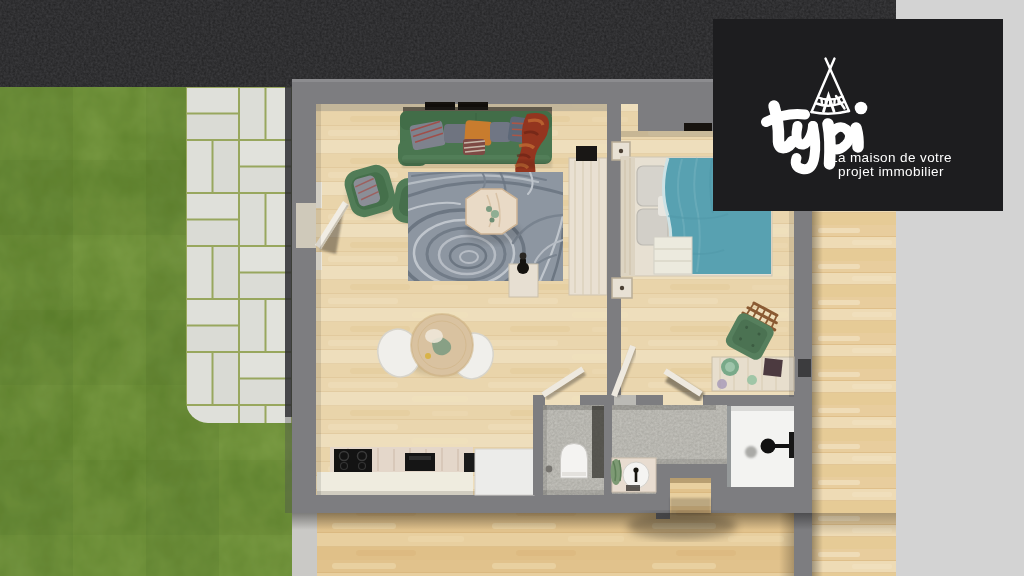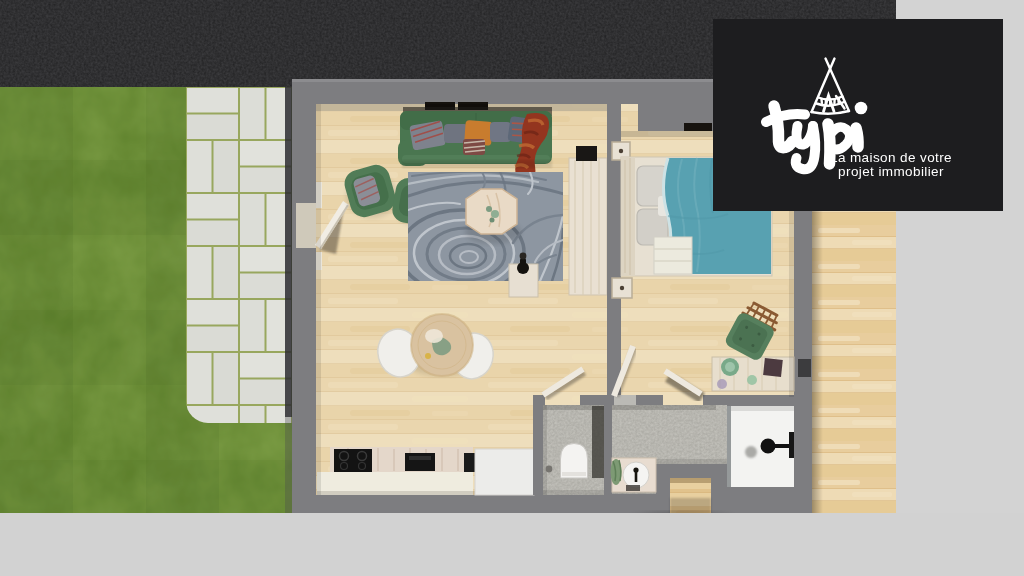--- a/index.html
+++ b/index.html
@@ -1,16 +1,16 @@
 <!DOCTYPE html>
 <html><head>
 <meta charset="utf-8">
 <style>
 html,body{margin:0;padding:0;background:#d2d2d2;}
-#stage{position:relative;width:1024px;height:513px;overflow:hidden;font-family:"Liberation Sans",sans-serif;}
+#stage{position:relative;width:1024px;height:576px;overflow:hidden;font-family:"Liberation Sans",sans-serif;}
 </style>
 </head>
 <body>
 <div id="stage">
 <svg width="1024" height="576" viewBox="0 0 1024 576">
 <defs>
 
   <pattern id="plank" width="160" height="42" patternUnits="userSpaceOnUse">
     <rect width="160" height="42" fill="#ecdab4"></rect>
     <rect y="0" width="160" height="14" fill="#ead6ae"></rect>

